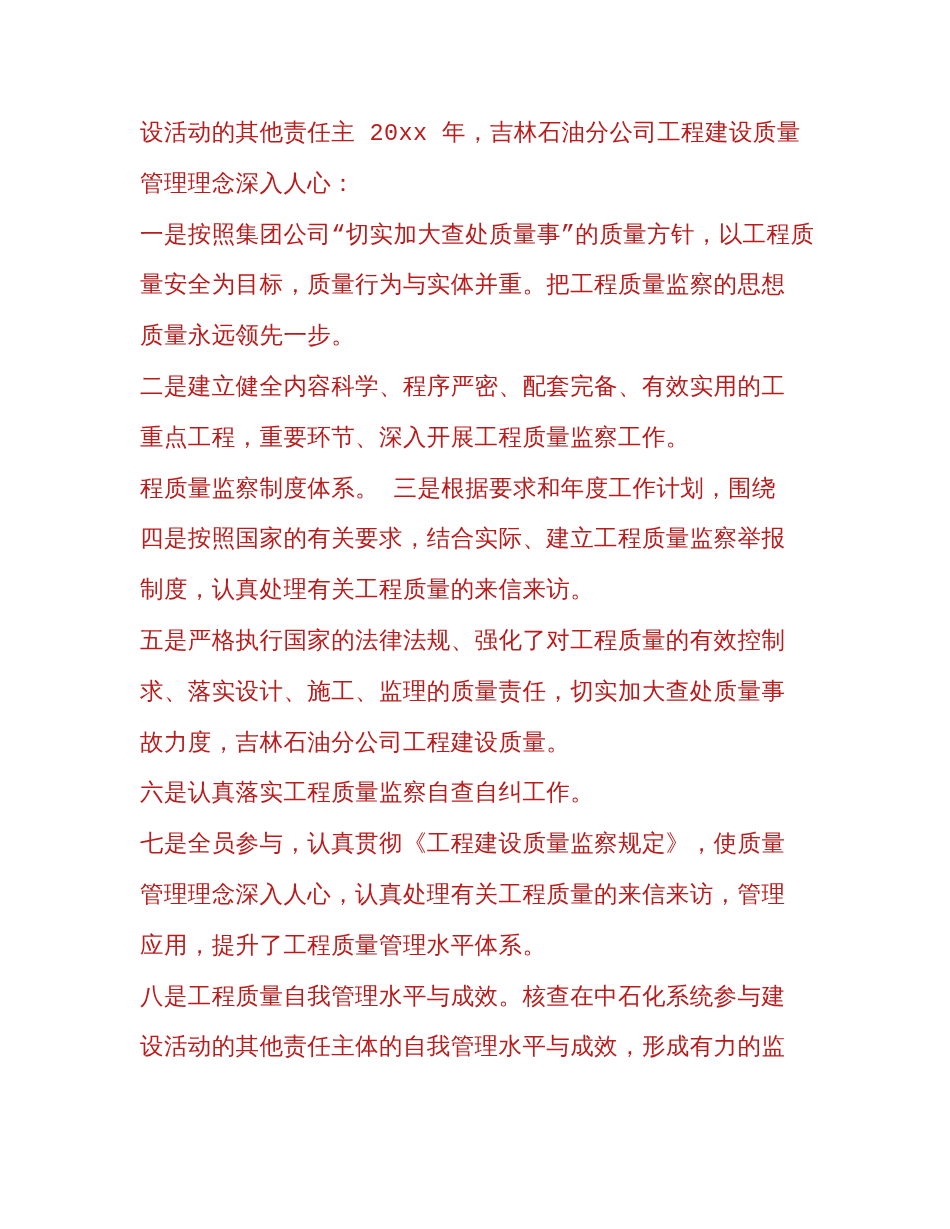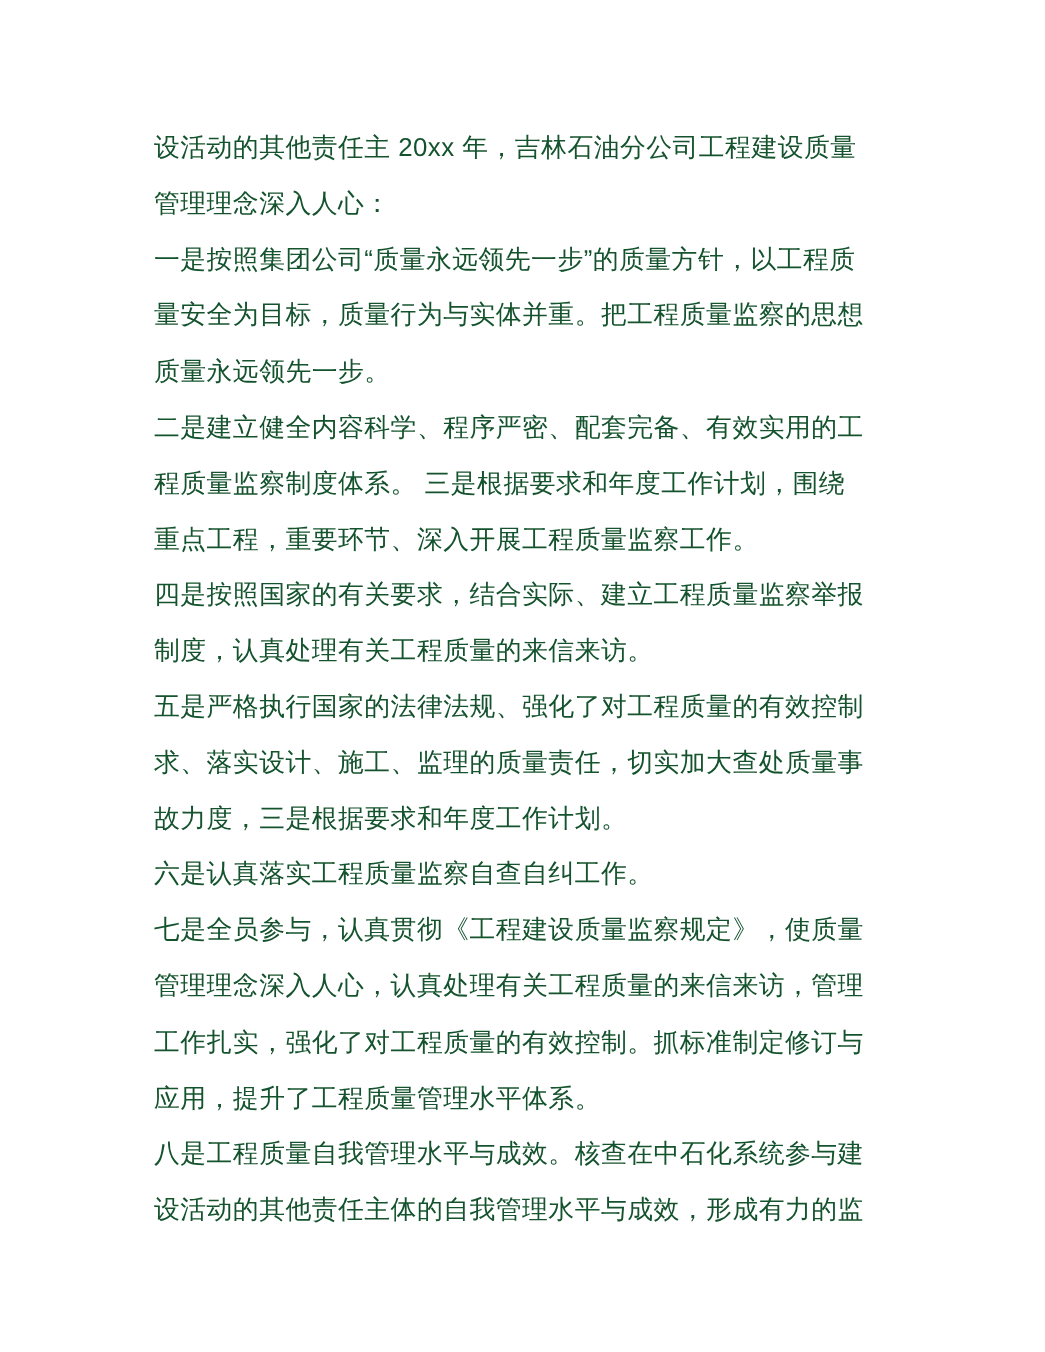--- a/index.html
+++ b/index.html
@@ -2,45 +2,44 @@
 <html><head>
 <meta charset="utf-8">
 <style>
   html, body { margin: 0; padding: 0; background: #ffffff; }
   body { width: 950px; height: 1229px; position: relative; overflow: hidden; }
   .page {
     position: absolute;
     left: 140px;
     top: 109px;
     width: 680px;
-    font-family: Liberation Sans, sans-serif;
+    font-family: Liberation Mono, monospace;
     font-size: 23.5px;
     line-height: 50.8px;
-    color: #14532d;
+    color: #b91c1c;
     letter-spacing: 0.4px;
   }
   .line { display: block; white-space: nowrap; height: 50.8px; }
 </style>
 </head>
 <body>
 
 <div class="page">
   <span class="line">设活动的其他责任主 20xx 年，吉林石油分公司工程建设质量</span>
   <span class="line">管理理念深入人心：</span>
-  <span class="line">一是按照集团公司“质量永远领先一步”的质量方针，以工程质</span>
+  <span class="line">一是按照集团公司“切实加大查处质量事”的质量方针，以工程质</span>
   <span class="line">量安全为目标，质量行为与实体并重。把工程质量监察的思想</span>
   <span class="line">质量永远领先一步。</span>
   <span class="line">二是建立健全内容科学、程序严密、配套完备、有效实用的工</span>
+  <span class="line">重点工程，重要环节、深入开展工程质量监察工作。</span>
   <span class="line">程质量监察制度体系。 三是根据要求和年度工作计划，围绕</span>
-  <span class="line">重点工程，重要环节、深入开展工程质量监察工作。</span>
   <span class="line">四是按照国家的有关要求，结合实际、建立工程质量监察举报</span>
   <span class="line">制度，认真处理有关工程质量的来信来访。</span>
   <span class="line">五是严格执行国家的法律法规、强化了对工程质量的有效控制</span>
   <span class="line">求、落实设计、施工、监理的质量责任，切实加大查处质量事</span>
-  <span class="line">故力度，三是根据要求和年度工作计划。</span>
+  <span class="line">故力度，吉林石油分公司工程建设质量。</span>
   <span class="line">六是认真落实工程质量监察自查自纠工作。</span>
   <span class="line">七是全员参与，认真贯彻《工程建设质量监察规定》，使质量</span>
   <span class="line">管理理念深入人心，认真处理有关工程质量的来信来访，管理</span>
-  <span class="line">工作扎实，强化了对工程质量的有效控制。抓标准制定修订与</span>
   <span class="line">应用，提升了工程质量管理水平体系。</span>
   <span class="line">八是工程质量自我管理水平与成效。核查在中石化系统参与建</span>
   <span class="line">设活动的其他责任主体的自我管理水平与成效，形成有力的监</span>
 </div>
 
 </body></html>

